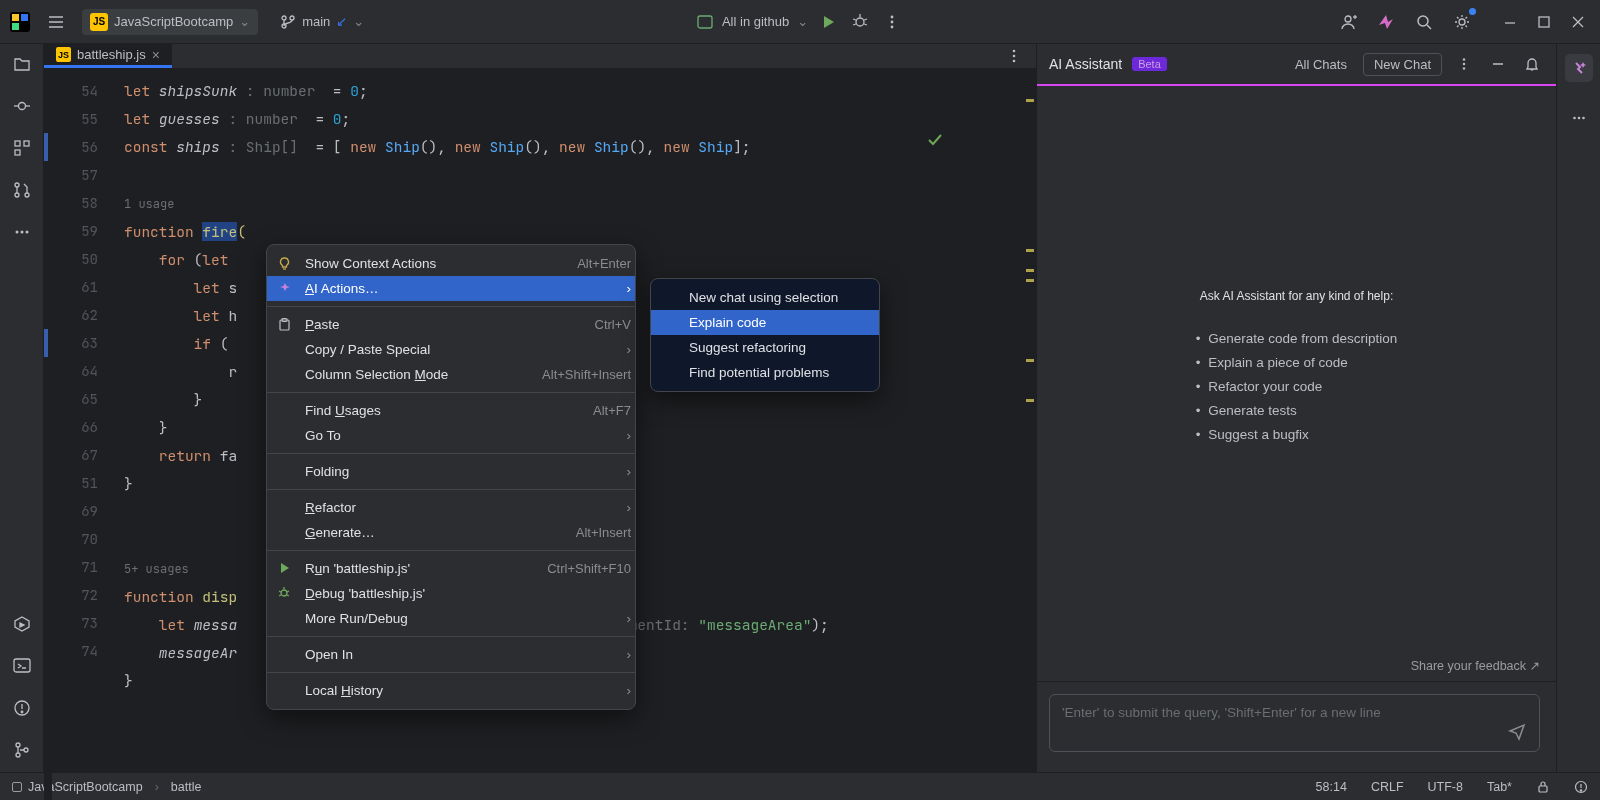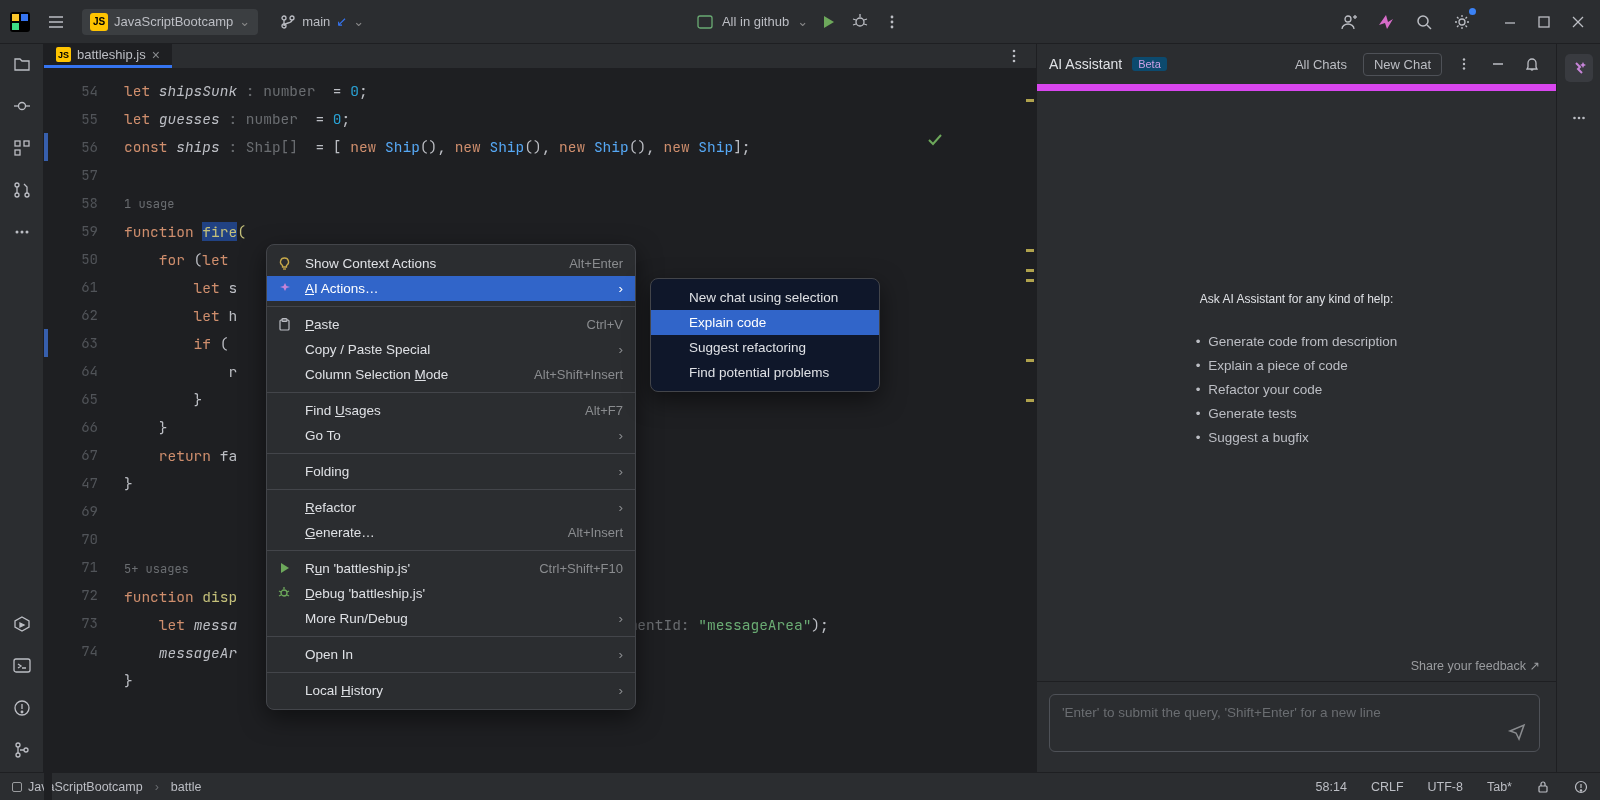--- a/index.html
+++ b/index.html
@@ -136,24 +136,24 @@
       width: 520px;
       border-left: 1px solid #1e1f22;
       background: #2b2d30;
       display: flex; flex-direction: column;
       position: relative;
     }
     .ai-header {
       display: flex; align-items: center;
       padding: 8px 12px;
       gap: 10px;
-      border-bottom: 7px solid #d946ef;
+      border-bottom: 2px solid #d946ef;
     }
     .ai-title { font-size: 14px; color: #dfe1e5; }
-    .beta-badge { background: #0c4a6e; color: #cba0e6; border-radius: 3px; padding: 1px 6px; font-size: 11px; }
+    .beta-badge { background: #6d28d9; color: #cba0e6; border-radius: 3px; padding: 1px 6px; font-size: 11px; }
     .ai-header-spacer { flex: 1; }
     .ai-tab { color: #bcbec4; font-size: 13px; padding: 4px 6px; cursor: pointer; }
     .ai-tab.outline { border: 1px solid #4e5157; border-radius: 4px; padding: 3px 10px; }
     .ai-content { flex: 1; display:flex; flex-direction:column; align-items:center; justify-content:center; padding: 0 40px; }
     .ai-heading { color: #dfe1e5; font-size: 12px; margin-bottom: 24px; text-align: center; }
     .ai-bullets { list-style: none; color: #bcbec4; font-size: 13.5px; line-height: 24px; }
     .ai-bullets li::before { content: "• "; color: #bcbec4; margin-right: 4px; }
     .ai-feedback { text-align: right; padding: 8px 16px; font-size: 12.5px; color: #9a9c9f; border-bottom: 1px solid #1e1f22; }
     .ai-input-wrap { padding: 12px 16px 20px 12px; }
     .ai-input {
@@ -202,21 +202,21 @@
       border-radius: 8px;
       box-shadow: 0 8px 24px rgba(0,0,0,0.5);
       padding: 6px 0;
       min-width: 370px;
       z-index: 100;
       font-size: 13.5px;
       color: #dfe1e5;
     }
     .menu-row {
       display: flex; align-items: center;
-      padding: 5px 12px 5px 38px;
+      padding: 5px 4px 5px 38px;
       position: relative;
       cursor: default;
     }
     .menu-row.selected { background: #3165c9; color: #fff; }
     .menu-row .mi-icon { position: absolute; left: 10px; top: 50%; transform: translateY(-50%); width: 16px; height: 16px; }
     .menu-row .shortcut { margin-left: auto; color: #8a8c8f; font-size: 13px; }
     .menu-row .sub-arrow { margin-left: auto; color: #8a8c8f; }
     .menu-row.selected .sub-arrow { color: #fff; }
     .menu-sep { height: 1px; background: #43454a; margin: 5px 0; }
     .u { text-decoration: underline; }
@@ -455,21 +455,21 @@
           <div>58</div>
           <div>59</div>
           <div>50</div>
           <div>61</div>
           <div>62</div>
           <div>63</div>
           <div>64</div>
           <div>65</div>
           <div>66</div>
           <div>67</div>
-          <div>47</div>
+          <div>51</div>
           <div>69</div>
           <div></div>
           <div>70</div>
           <div>71</div>
           <div>72</div>
           <div>73</div>
           <div>74</div>
         </div>
       <div class="code" id="code-content"><div><span class="kw">let</span> <span class="ident">shipsSunk</span> <span class="type">: number</span> &nbsp;= <span class="num">0</span>;</div><div><span class="kw">let</span> <span class="ident">guesses</span> <span class="type">: number</span> &nbsp;= <span class="num">0</span>;</div><div><span class="kw">const</span> <span class="ident">ships</span> <span class="type">: Ship[]</span> &nbsp;= [ <span class="new-kw">new</span> <span class="fn">Ship</span>(), <span class="new-kw">new</span> <span class="fn">Ship</span>(), <span class="new-kw">new</span> <span class="fn">Ship</span>(), <span class="new-kw">new</span> <span class="fn">Ship</span>];</div><div>&nbsp;</div><div><span class="usg">1 usage</span></div><div><span class="kw">function</span> <span class="hl"><span class="sel">fire</span>(</span></div><div>    <span class="kw">for</span> (<span class="kw">let</span></div><div>        <span class="kw">let</span> s</div><div>        <span class="kw">let</span> h</div><div>        <span class="kw">if</span> (</div><div>            r</div><div>        }</div><div>    }</div><div>    <span class="kw">return</span> fa</div><div>}</div><div>&nbsp;</div><div>&nbsp;</div><div><span class="usg">5+ usages</span></div><div><span class="kw">function</span> <span class="hl">disp</span></div><div>    <span class="kw">let</span> <span class="ident">messa</span>                                   tById( <span class="param">elementId:</span> <span class="str">"messageArea"</span>);</div><div>    <span class="ident">messageAr</span></div><div>}</div><div>&nbsp;</div>
         <div class="code-overlay-right">

